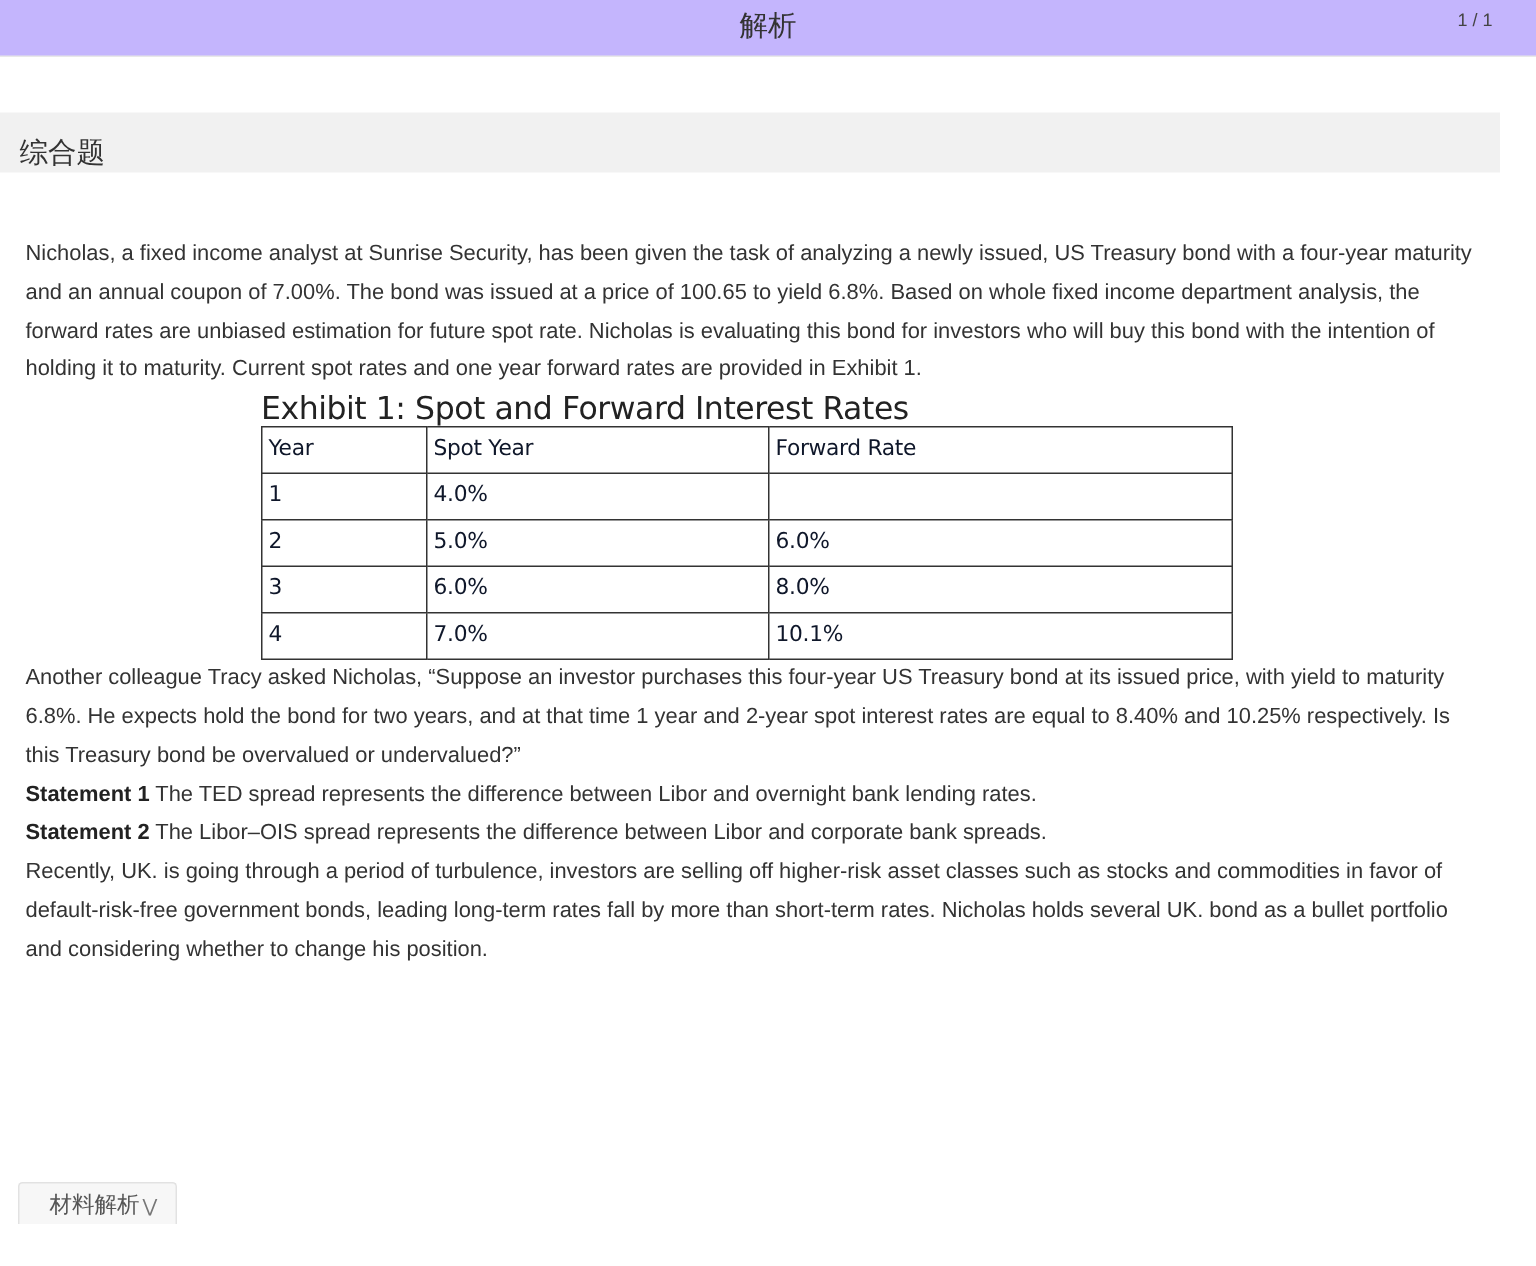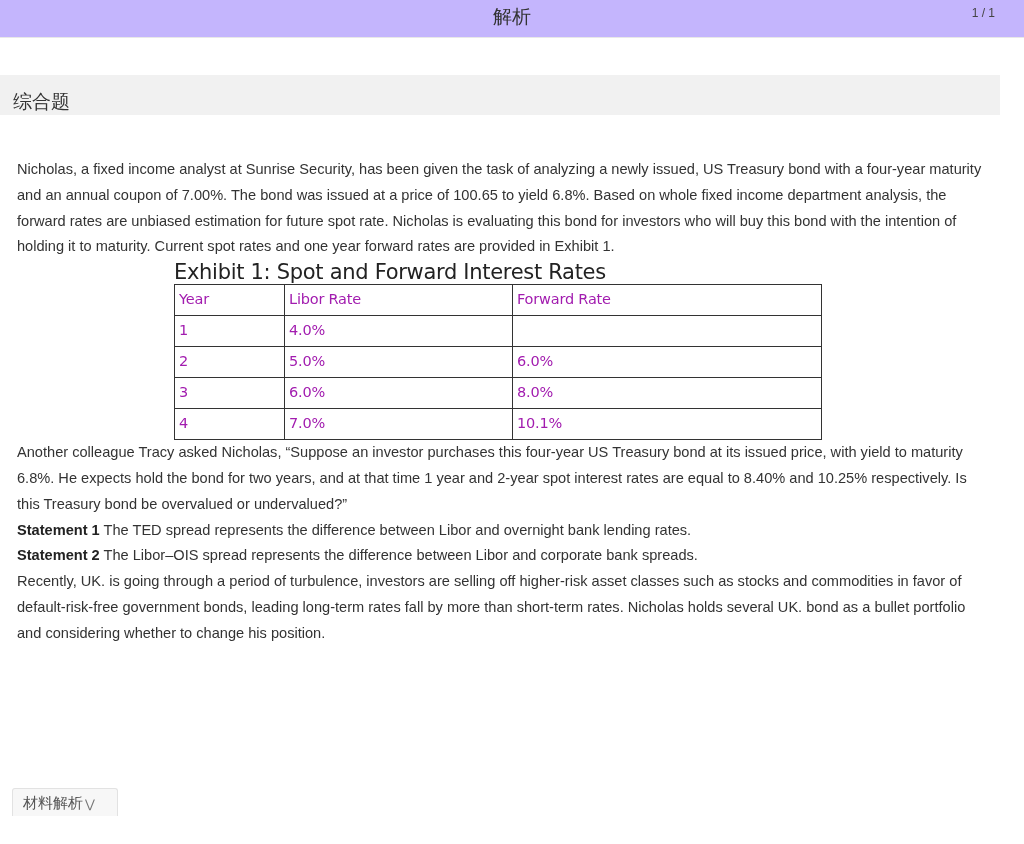--- a/index.html
+++ b/index.html
@@ -34,34 +34,34 @@
   .content p { margin: 0; }
   .exhibit {
     margin-left: 157px; width: 648px;
   }
   .exhibit-title {
     font-size: 21px; line-height: 24px; color: #222; margin-top: 0px;
     font-family: "DejaVu Sans", sans-serif; letter-spacing: -0.3px;
   }
   table.rates {
     border-collapse: collapse; width: 648px; margin-top: 0px; margin-bottom: 0px;
-    font-family: "DejaVu Sans", sans-serif; font-size: 14.5px; color: #a21caf;
+    font-family: "DejaVu Sans", sans-serif; font-size: 14.5px; color: #0f172a;
   }
   table.rates td {
     border: 1.5px solid #333; height: 30px; padding: 0 4px; vertical-align: middle;
     letter-spacing: -0.2px;
   }
   table.rates td.c0 { width: 101px; }
   table.rates td.c1 { width: 219px; }
   b { color: #222; margin-top: 28px; }
   .mat-btn {
     position: absolute; left: 12px; top: 788px; width: 106px; height: 28px;
     border: 1px solid #e2e2e2; border-bottom: none; border-radius: 3px 3px 0 0;
     background: #f7f7f7; font-size: 15px; color: #555; box-sizing: border-box;
-    padding: 5px 0 0 10px; font-family: "DejaVu Sans", sans-serif;
+    padding: 5px 0 0 20px; font-family: "DejaVu Sans", sans-serif;
   }
   .mat-btn .chev { font-size: 12px; color: #777; margin-left: 2px; }
 </style>
 </head>
 <body>
 
 <div class="topbar">
   <div class="title">解析</div>
   <div class="pager">1 / 1</div>
 </div>
@@ -72,21 +72,21 @@
 
 <div class="content">
   <p>Nicholas, a fixed income analyst at Sunrise Security, has been given the task of analyzing a newly issued, US Treasury bond with a four-year maturity and an annual coupon of 7.00%. The bond was issued at a price of 100.65 to yield 6.8%. Based on whole fixed income department analysis, the forward rates are unbiased estimation for future spot rate. Nicholas is evaluating this bond for investors who will buy this bond with the intention of holding it to maturity. Current spot rates and one year forward rates are provided in Exhibit 1.</p>
 
   <div class="exhibit">
     <div class="exhibit-title">Exhibit 1: Spot and Forward Interest Rates</div>
     <table class="rates">
       <tbody>
           <tr>
         <td class="c0">Year</td>
-        <td class="c1">Libor Rate</td>
+        <td class="c1">Spot Year</td>
         <td>Forward Rate</td>
       </tr>
       <tr>
         <td class="c0">1</td>
         <td class="c1">4.0%</td>
         <td></td>
       </tr>
       <tr>
         <td class="c0">2</td>
         <td class="c1">5.0%</td>

